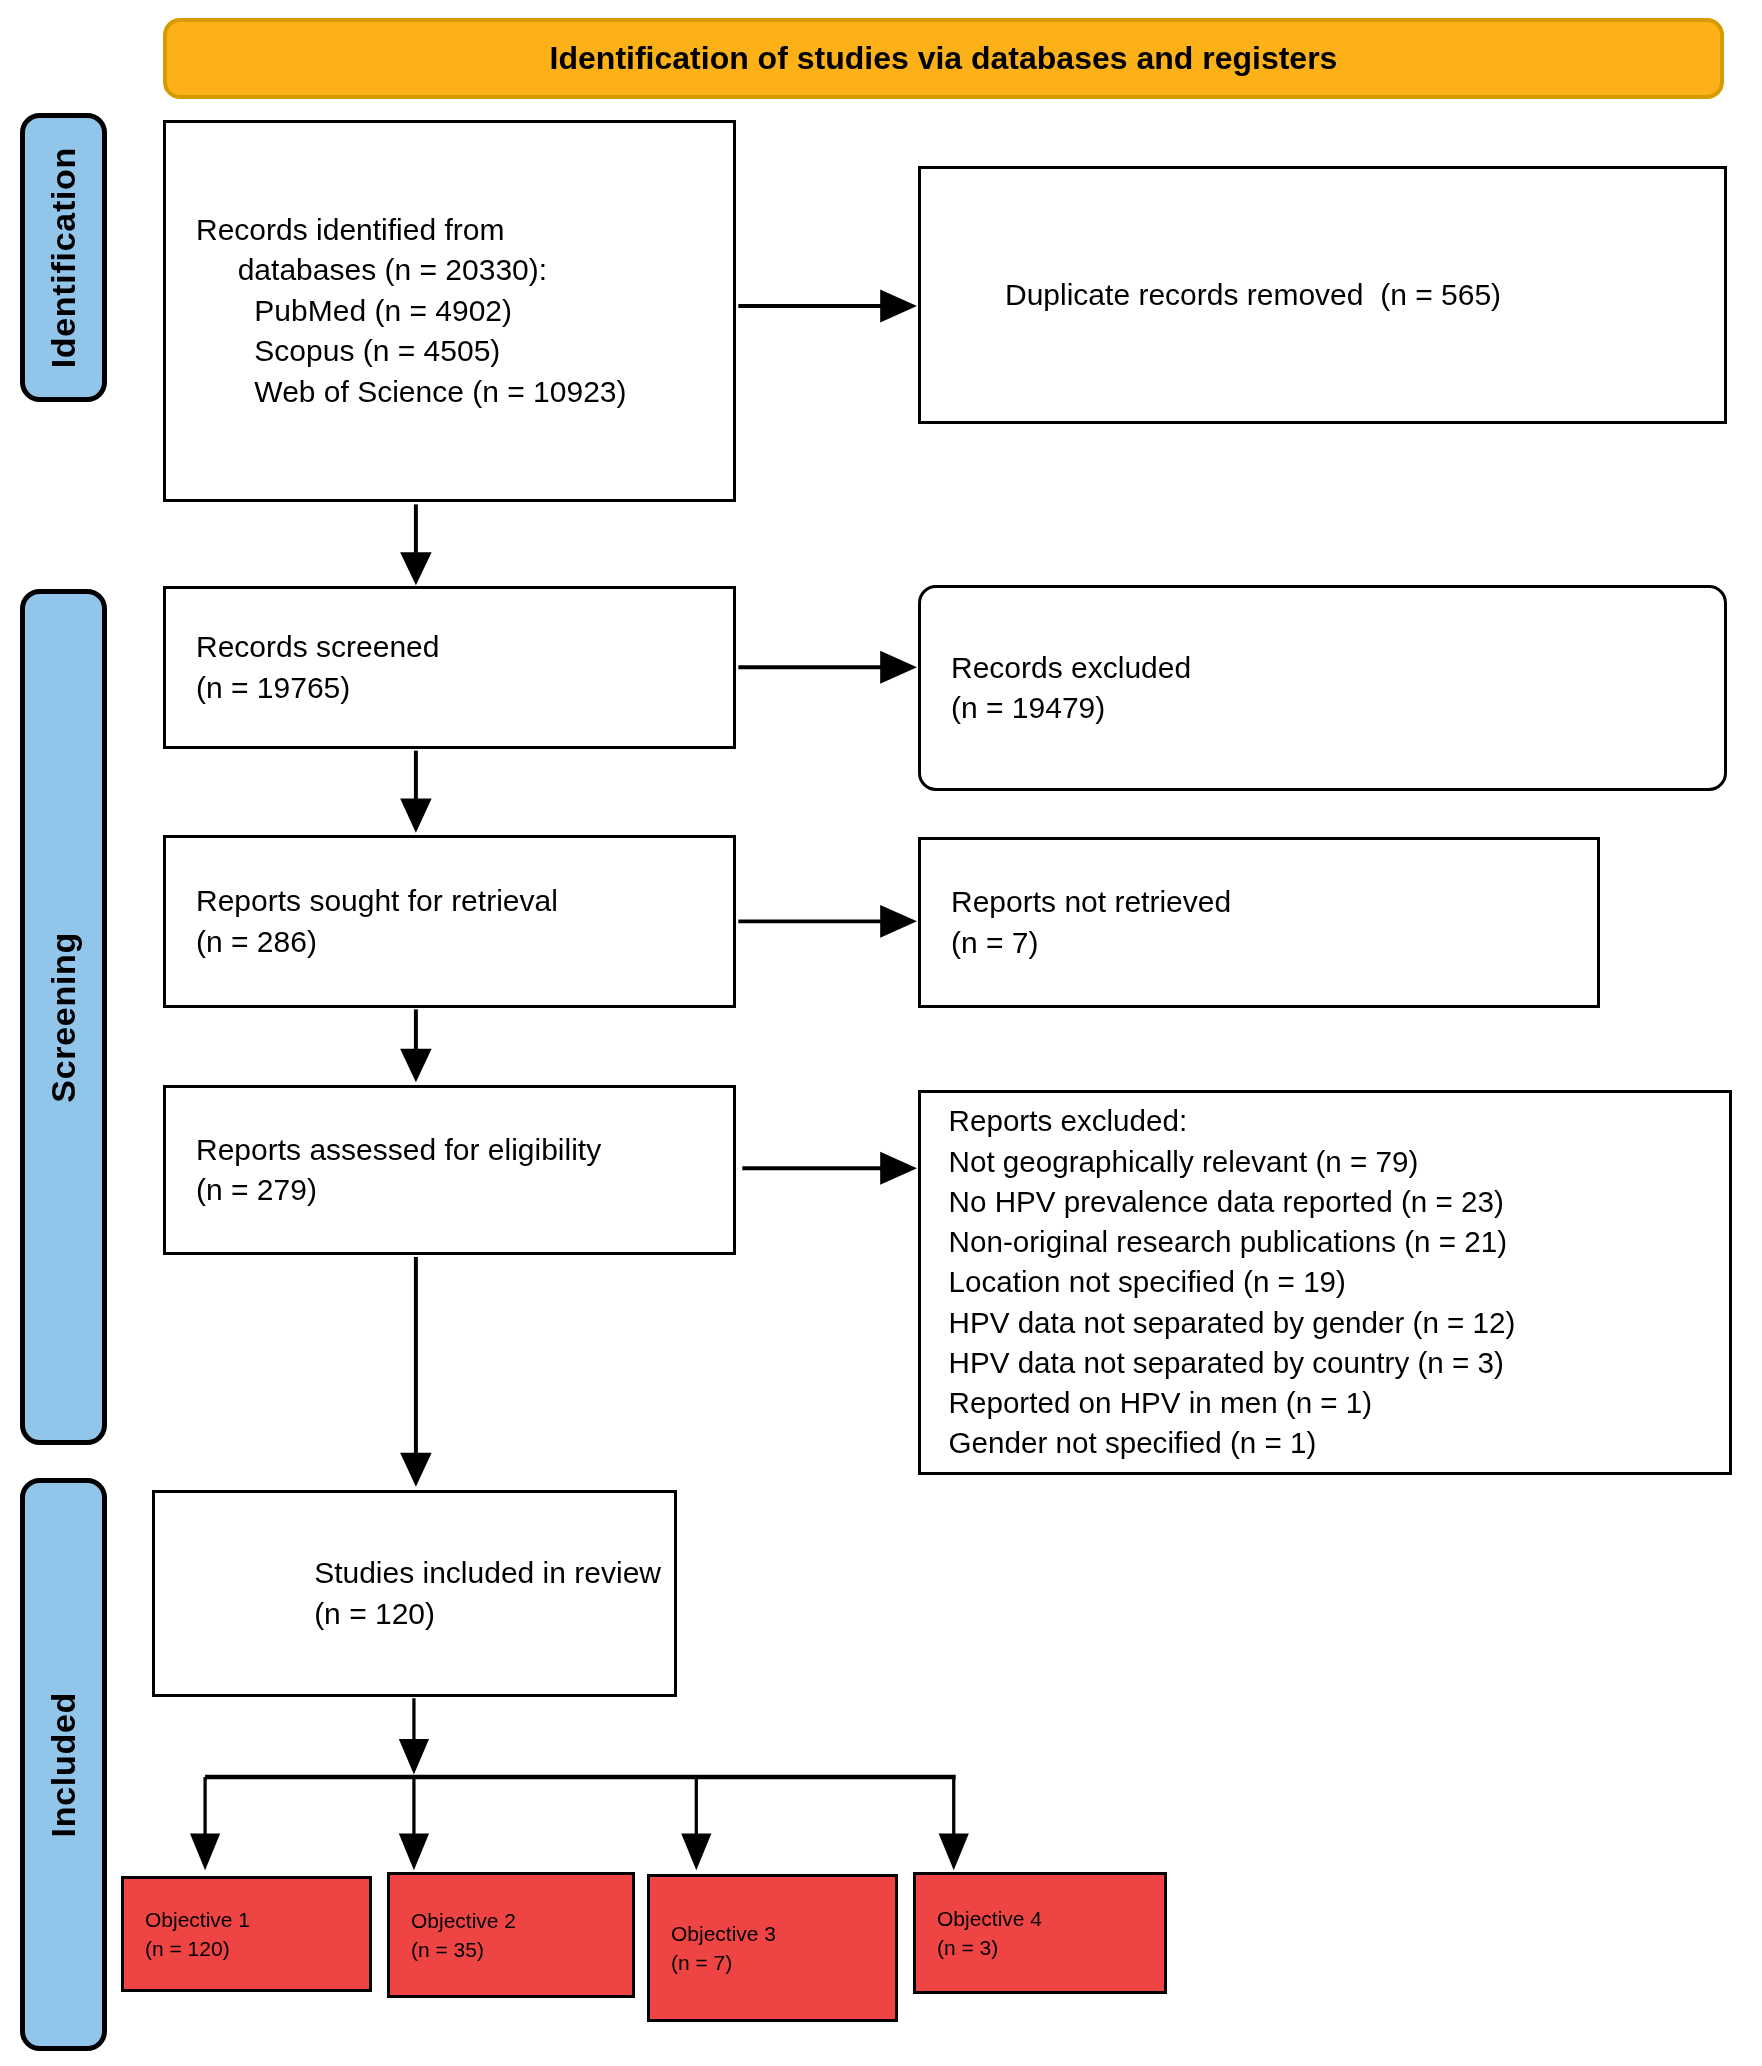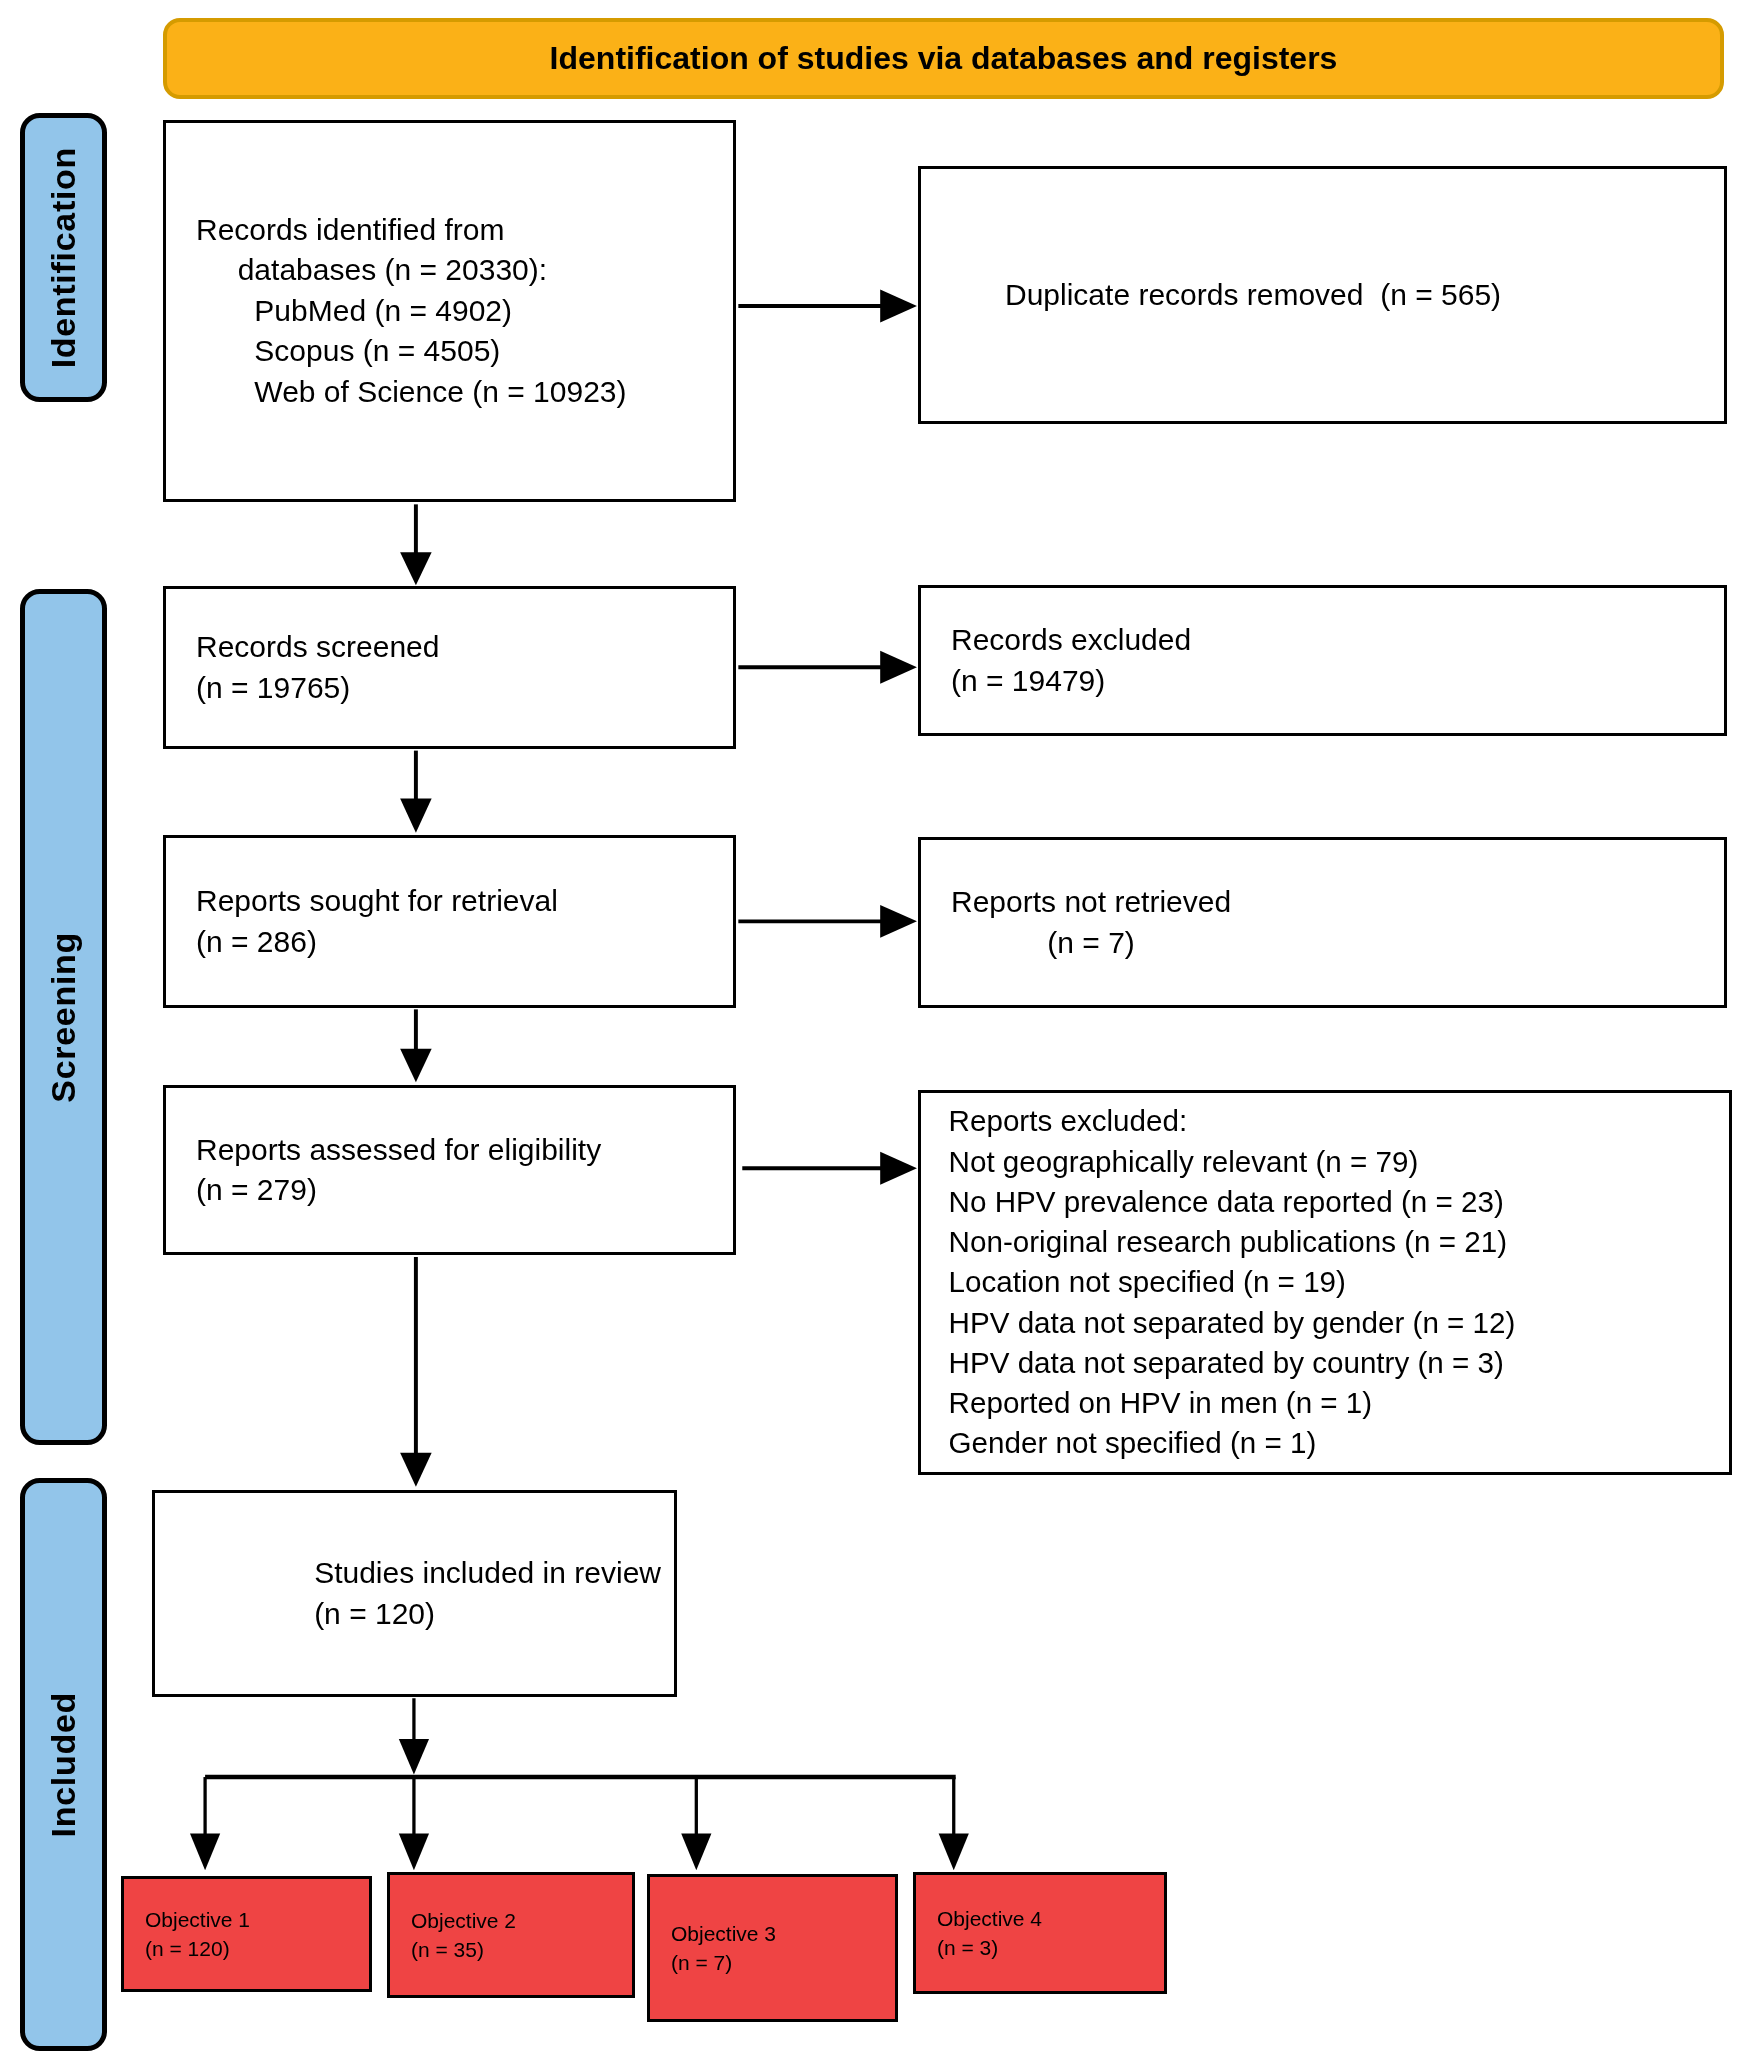--- a/index.html
+++ b/index.html
@@ -37,23 +37,23 @@
   .fbox{
     position:absolute;background:#fff;border:3.9px solid #000;
     box-sizing:border-box;
     display:flex;align-items:center;
     font-size:30px;line-height:1.35;
   }
   .fbox .txt{white-space:pre-wrap;padding-left:30px;padding-right:13px;}
   #box-records-identified{left:163px;top:120px;width:573px;height:382px;}
   #box-records-removed{left:918px;top:166px;width:809px;height:258px;}
   #box-records-screened{left:163px;top:586px;width:573px;height:163px;}
-  #box-records-excluded{left:918px;top:585px;width:809px;height:151px;}
+  #box-records-excluded{left:918px;top:585px;width:809px;height:206px;border-radius:18px;}
   #box-reports-sought{left:163px;top:835px;width:573px;height:173px;}
-  #box-reports-not-retrieved{left:918px;top:837px;width:809px;height:171px;text-align:center;}
+  #box-reports-not-retrieved{left:918px;top:837px;width:682px;height:171px;}
   #box-reports-assessed{left:163px;top:1085px;width:573px;height:170px;}
   #box-reports-excluded{left:918px;top:1090px;width:814px;height:385px;font-size:29.6px;line-height:1.36;}
   #box-reports-excluded .txt{padding-left:27.6px;}
   #box-studies-included{left:152px;top:1490px;width:525px;height:207px;justify-content:flex-end;}
   .obox{
     position:absolute;background:#ef4444;border:3.3px solid #000;
     box-sizing:border-box;display:flex;align-items:center;
     font-size:21px;line-height:1.4;
   }
   .obox .txt{white-space:pre-wrap;padding-left:21px;padding-right:6.6px;}

